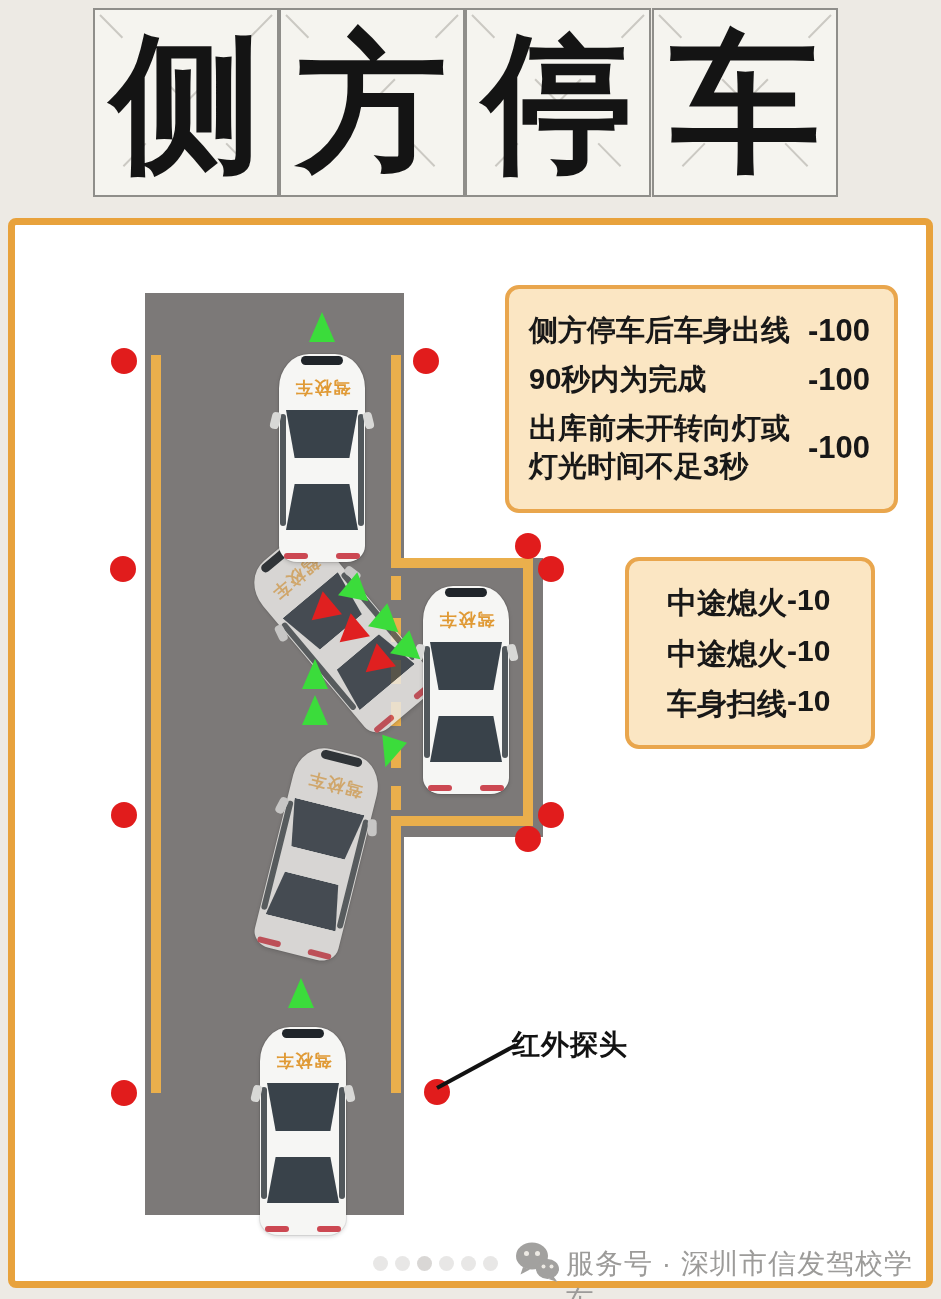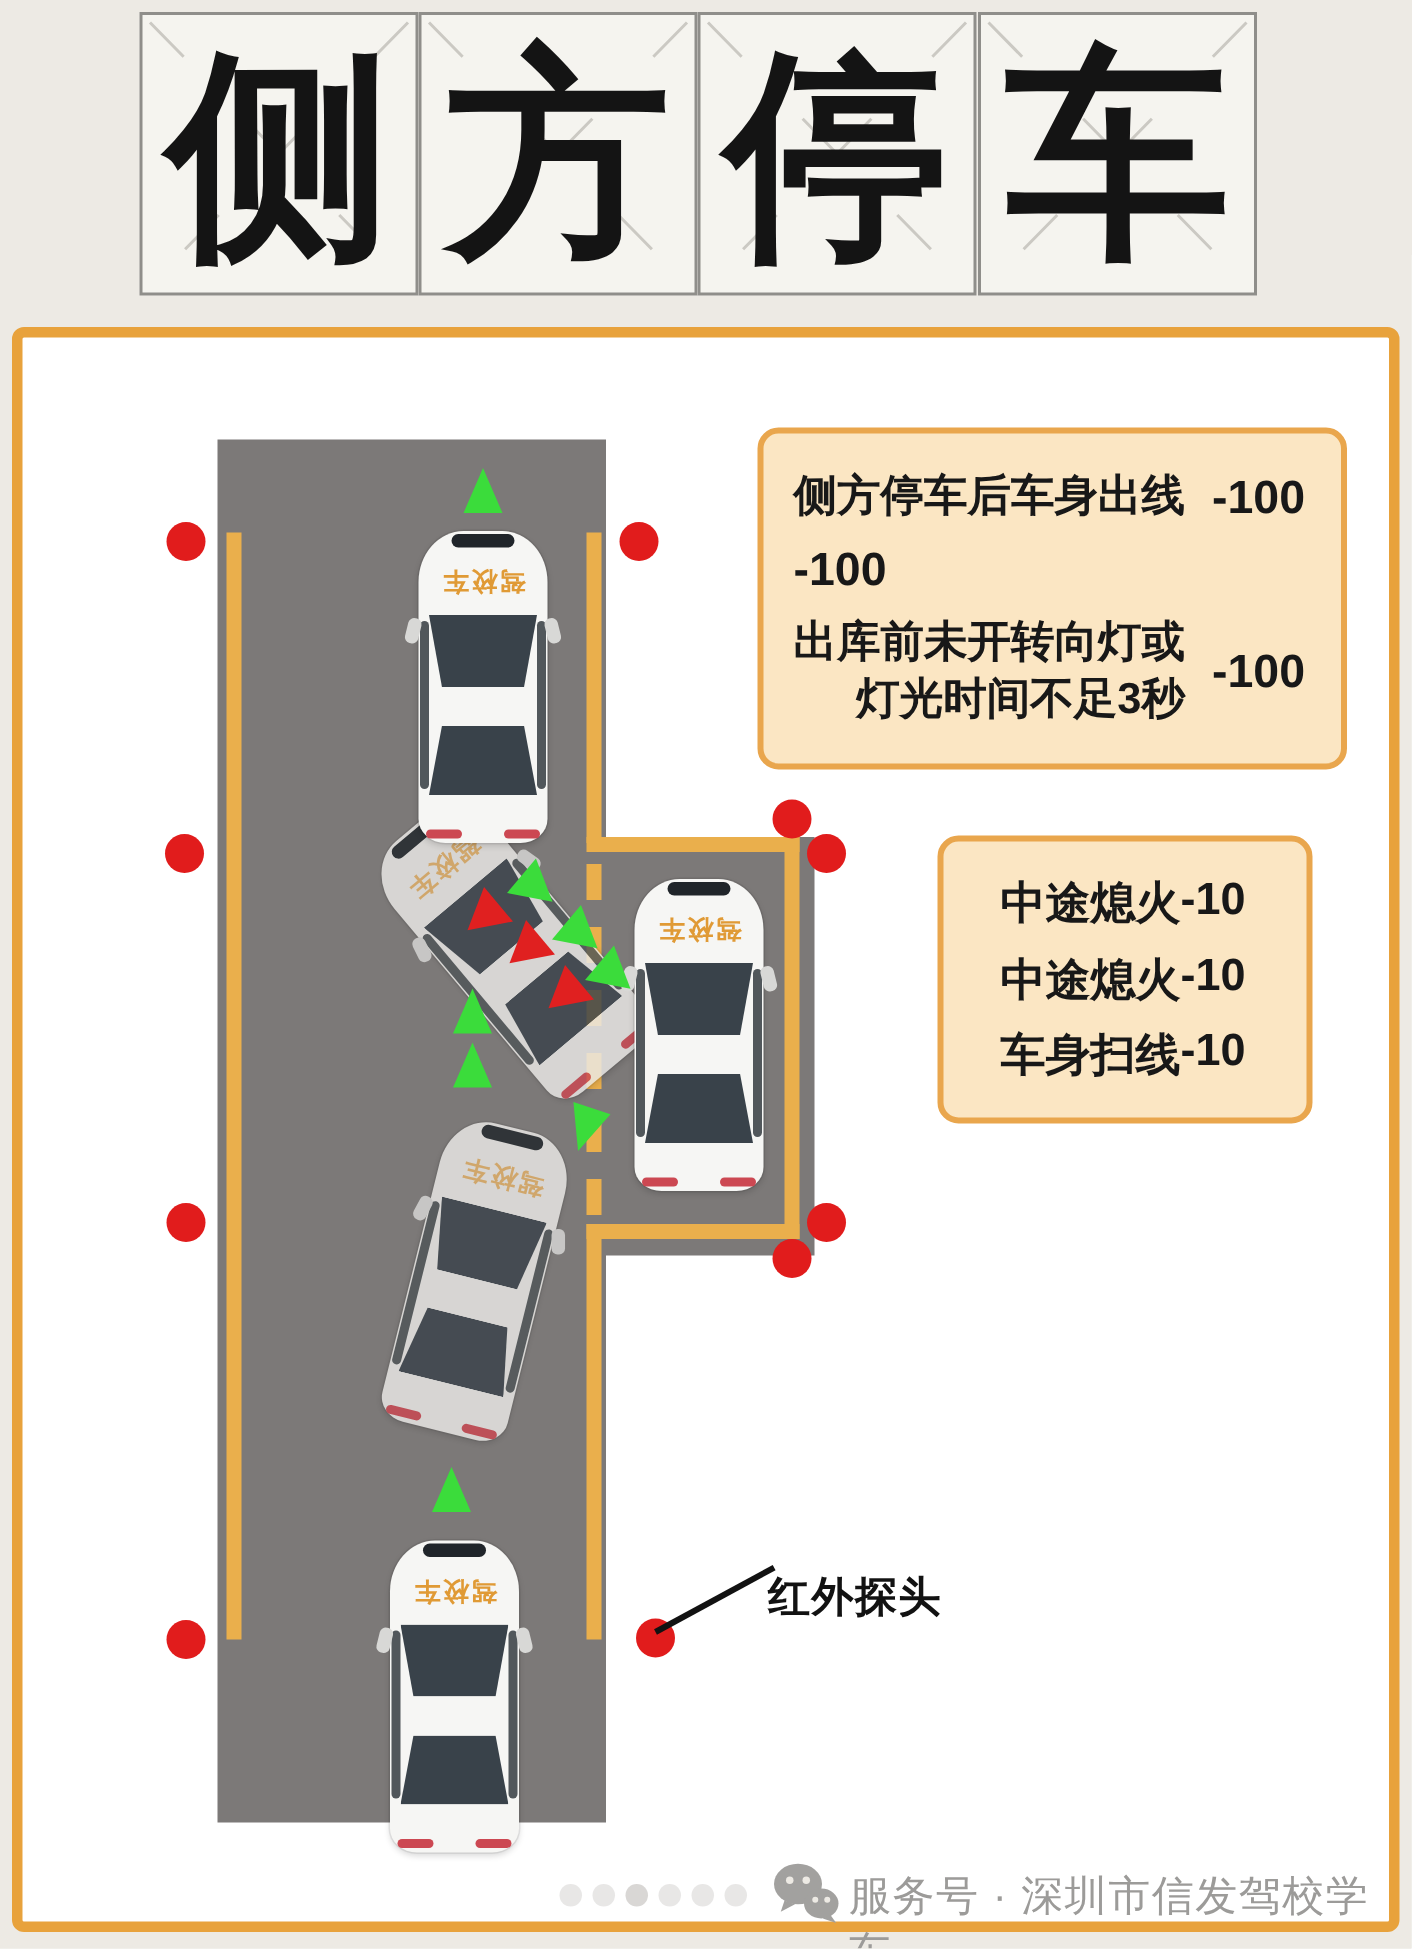--- a/index.html
+++ b/index.html
@@ -56,21 +56,21 @@
   .prow{display:flex;justify-content:space-between;align-items:center;}
   .plabel{font-size:29px;font-weight:700;color:#181818;line-height:1.3;}
   .pvalue{font-size:31px;font-weight:700;color:#181818;white-space:nowrap;}
   .prow-inline{display:flex;align-items:flex-start;}
   .prow-inline .plabel{font-size:30px;}
   .prow-inline .pvalue{font-size:30px;}
 
   
   .callout-line{position:absolute;left:437px;top:1086px;width:90px;height:4px;background:#121212;
                 transform:rotate(-28.5deg);transform-origin:left center;z-index:8;}
-  .sensor-label{position:absolute;left:512px;top:1026px;font-size:28px;font-weight:700;color:#121212;z-index:8;letter-spacing:1px;margin-top:20px;}
+  .sensor-label{position:absolute;left:512px;top:1026px;font-size:28px;font-weight:700;color:#121212;z-index:8;letter-spacing:1px;}
 
   
   .fdot{position:absolute;width:15px;height:15px;border-radius:50%;background:rgba(195,193,188,.38);z-index:9;}
   #wechat-icon{position:absolute;left:514px;top:1241px;z-index:9;}
   #footer-text{position:absolute;left:566px;top:1245px;font-size:28px;color:#9C9B99;z-index:9;letter-spacing:1px;}
 </style>
 </head>
 <body>
 
 <div id="stage">
@@ -209,26 +209,27 @@
   <div class="dot" style="left:413px;top:348px;"></div>
   <div class="dot" style="left:515px;top:533px;"></div>
   <div class="dot" style="left:538px;top:556px;"></div>
   <div class="dot" style="left:538px;top:802px;"></div>
   <div class="dot" style="left:515px;top:826px;"></div>
   <div class="dot" style="left:424px;top:1079px;"></div>
 
   <div class="callout-line"></div>
   <div class="sensor-label">红外探头</div>
 
-  <div class="pbox" style="left:505px;top:285px;width:393px;height:228px;padding:12px 24px 12px 20px;text-align:right;">
+  <div class="pbox" style="left:505px;top:285px;width:393px;height:228px;padding:12px 24px 12px 20px;">
     <div class="prow">
       <span class="plabel">侧方停车后车身出线</span>
       <span class="pvalue">-100</span>
     </div>
     <div class="prow">
+      <span class="plabel">90秒内为完成</span>
       <span class="pvalue">-100</span>
     </div>
     <div class="prow">
       <span class="plabel">
         <span>出库前未开转向灯或</span><br>
         <span>灯光时间不足3秒</span>
       </span>
       <span class="pvalue">-100</span>
     </div>
   </div>

